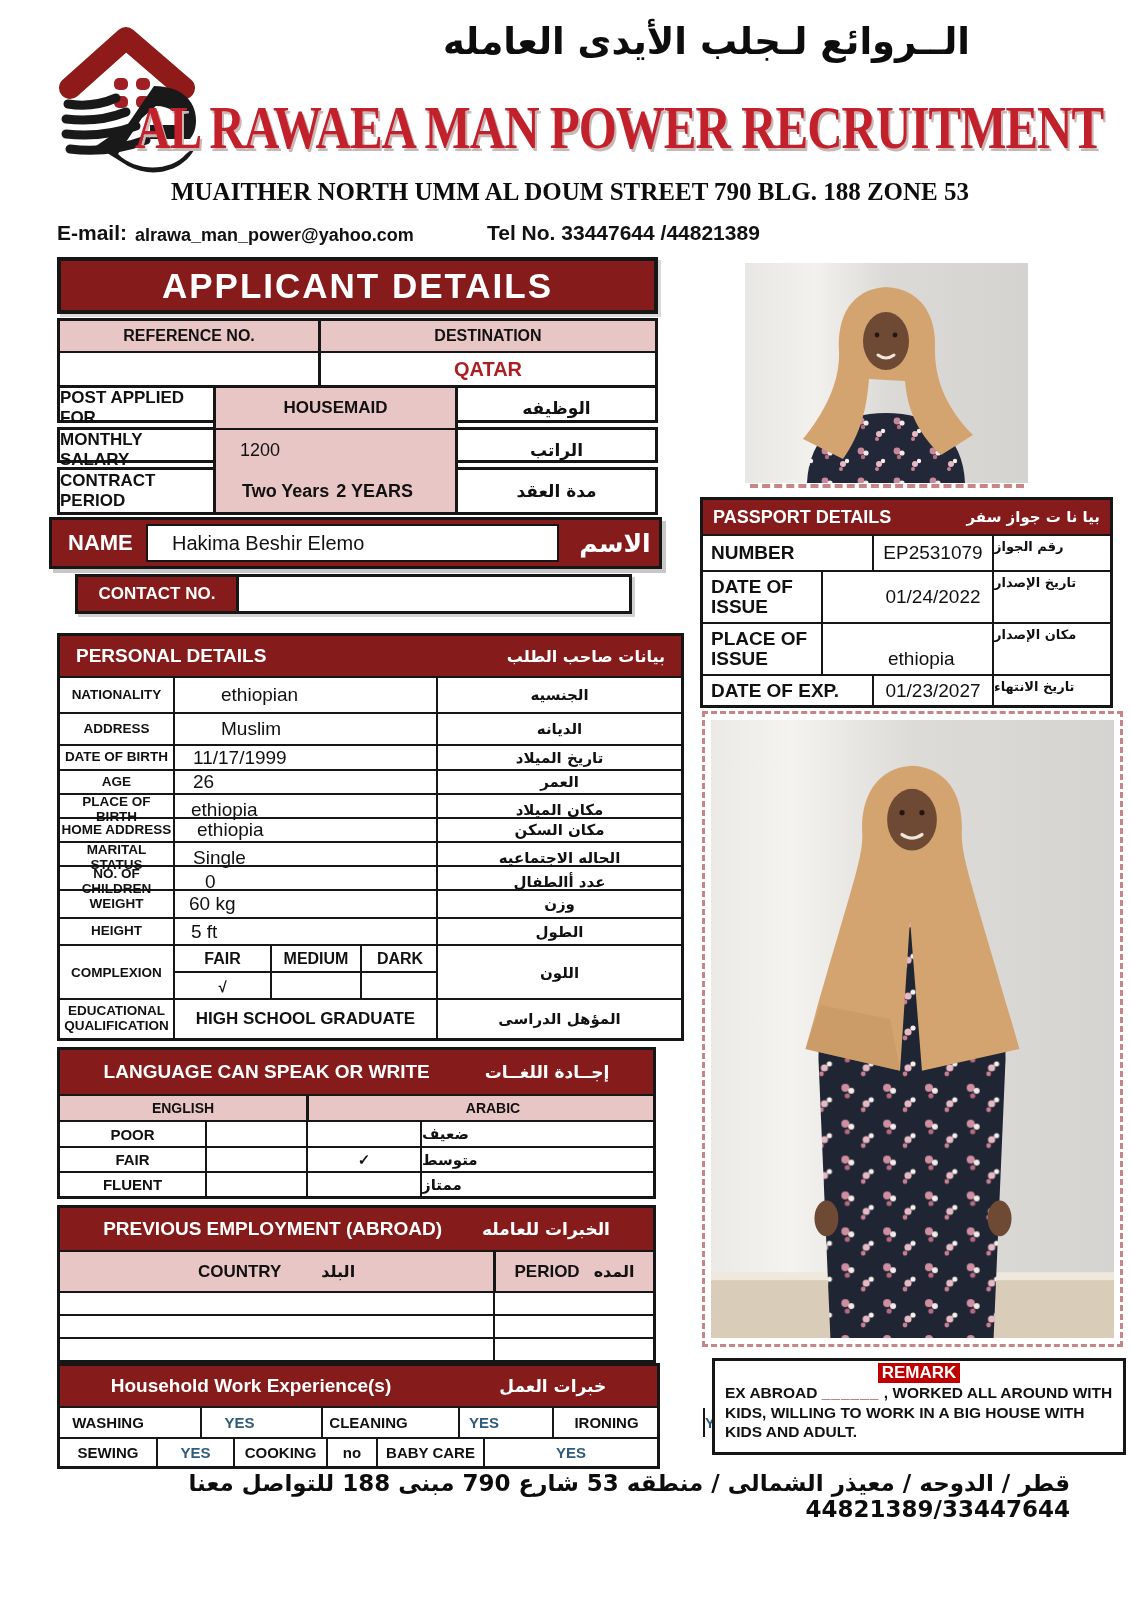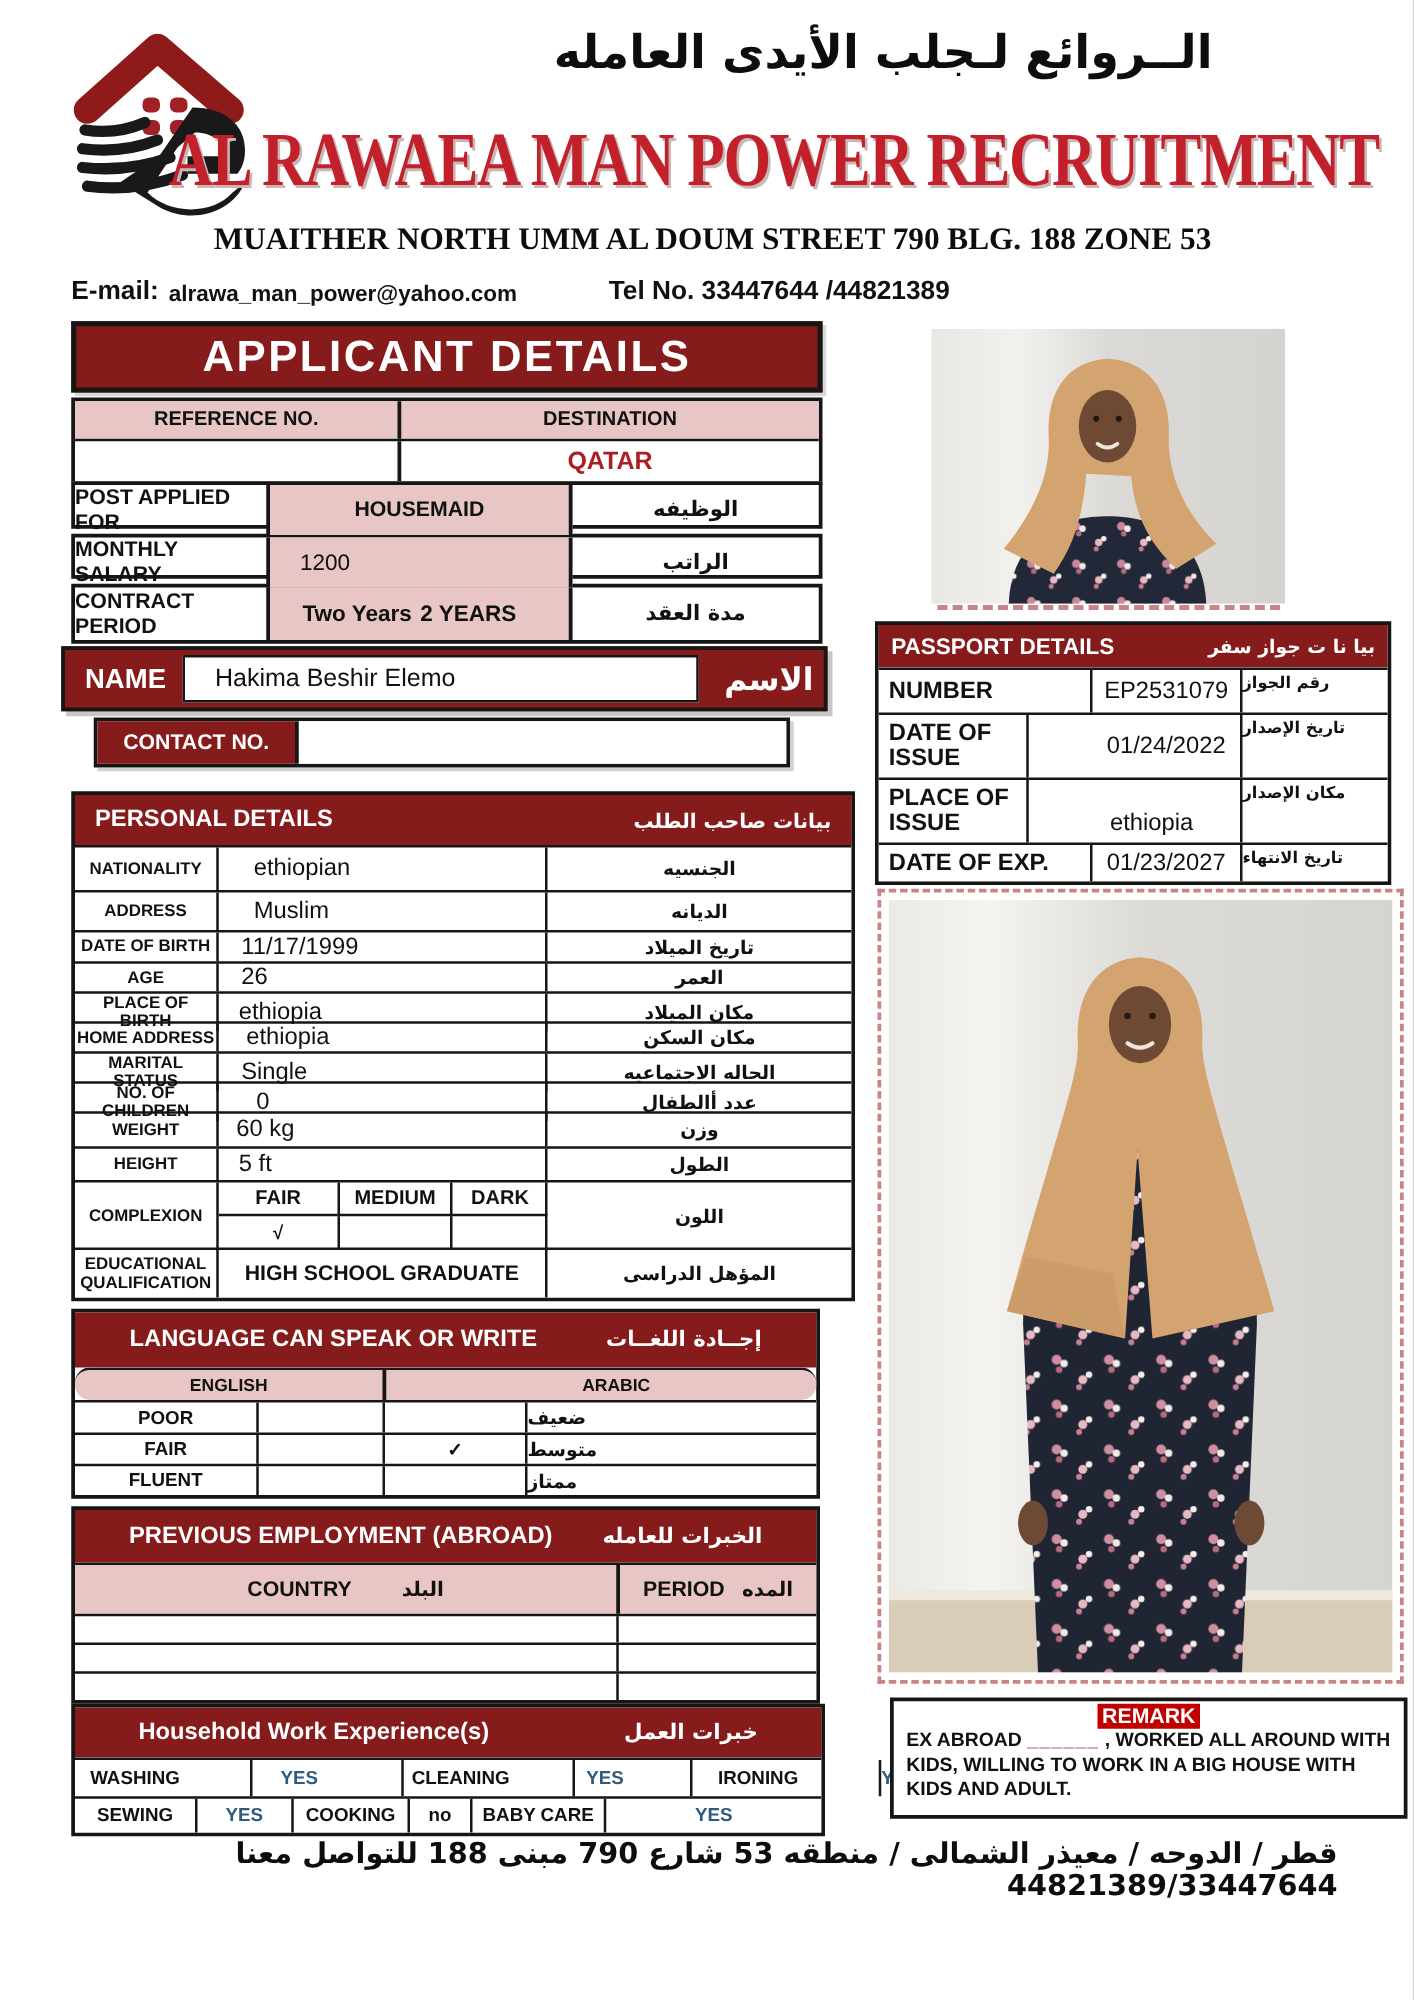--- a/index.html
+++ b/index.html
@@ -70,40 +70,40 @@
 
   
   .personal { left:57px; top:633px; width:627px; border:3px solid #161616; }
   .p-head { height:40px; display:flex; align-items:center; justify-content:space-between;
     padding:0 16px; font-weight:bold; }
   .p-head .en { font-size:19px; }
   .p-head .arx { font-size:16px; }
   .prow { display:grid; grid-template-columns:115px 263px 1fr; border-top:2px solid #161616; background:#fff; }
   .pl { display:flex; align-items:center; justify-content:center; text-align:center;
     font-weight:bold; font-size:13.5px; border-right:2px solid #161616; line-height:1.1; }
-  .pv { display:flex; align-items:center; padding-left:28px; font-size:19px;
+  .pv { display:flex; align-items:center; padding-left:46px; font-size:19px;
     border-right:2px solid #161616; }
   .pa { display:flex; align-items:center; justify-content:center; font-weight:bold; font-size:15px; }
   .cgrid { display:grid; grid-template-columns:95px 90px 78px; grid-auto-rows:27px;
     border-right:2px solid #161616; }
   .cgrid > div { display:flex; align-items:center; justify-content:center; font-weight:bold; }
   .copt { font-size:16px; border-bottom:2px solid #161616; }
   .copt + .copt, .cchk + .cchk { }
   .cgrid > div:nth-child(2), .cgrid > div:nth-child(3),
   .cgrid > div:nth-child(5), .cgrid > div:nth-child(6) { border-left:2px solid #161616; }
   .cchk { font-size:15px; }
   .edu-val { justify-content:center; padding-left:0; font-weight:bold; font-size:17px; }
 
   
   .lang { left:57px; top:1047px; width:599px; border:3px solid #161616; }
   .l-head { height:44px; display:flex; align-items:center; justify-content:center; gap:55px; font-weight:bold; }
   .l-head .en { font-size:19px; }
   .l-head .arx { font-size:17px; }
   .l-cols { display:grid; grid-template-columns:246px 1fr; background:#e9c6c6; height:26px;
-    border-top:2px solid #161616; font-weight:bold; font-size:14px;border-radius:12px; }
+    border-top:2px solid #161616; font-weight:bold; font-size:14px; }
   .l-cols > div { display:flex; align-items:center; justify-content:center; }
   .l-cols > div + div { border-left:3px solid #161616;padding-left:24px; }
   .lrow { display:grid; grid-template-columns:145px 101px 114px 1fr; border-top:2px solid #161616; background:#fff; }
   .lrow > div { display:flex; align-items:center; justify-content:center;
     font-weight:bold; font-size:15px; }
   .lrow > div + div { border-left:2px solid #161616; }
   .lrow .arlbl { justify-content:flex-end; padding-right:6px; font-size:15px; }
   .lcheck { font-size:20px; font-weight:normal; }
 
   

